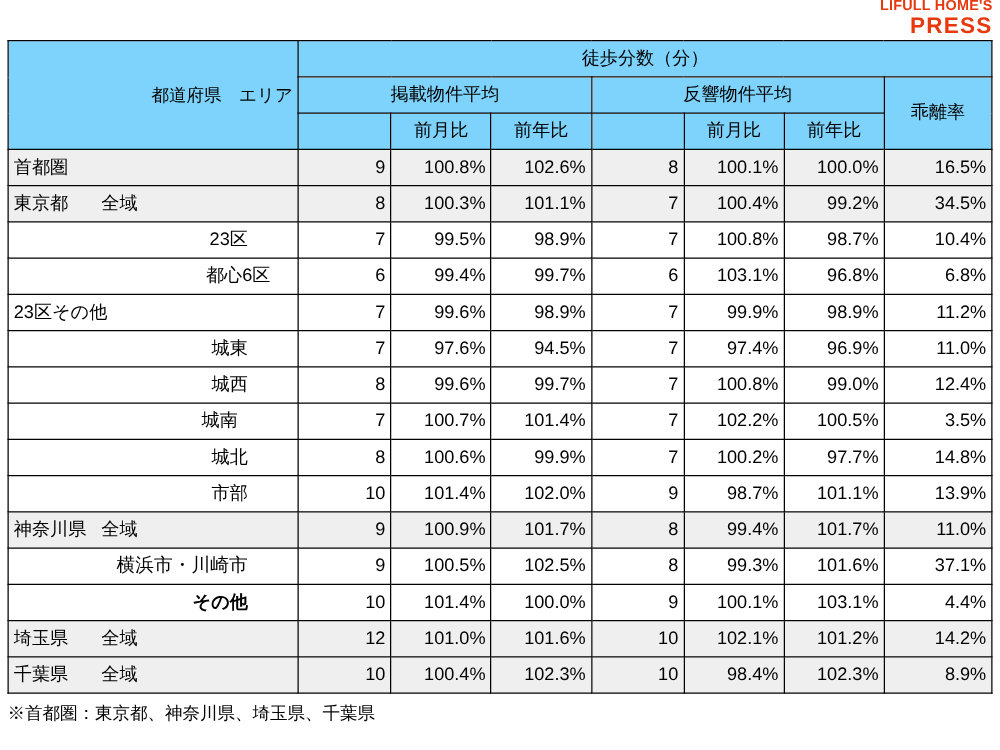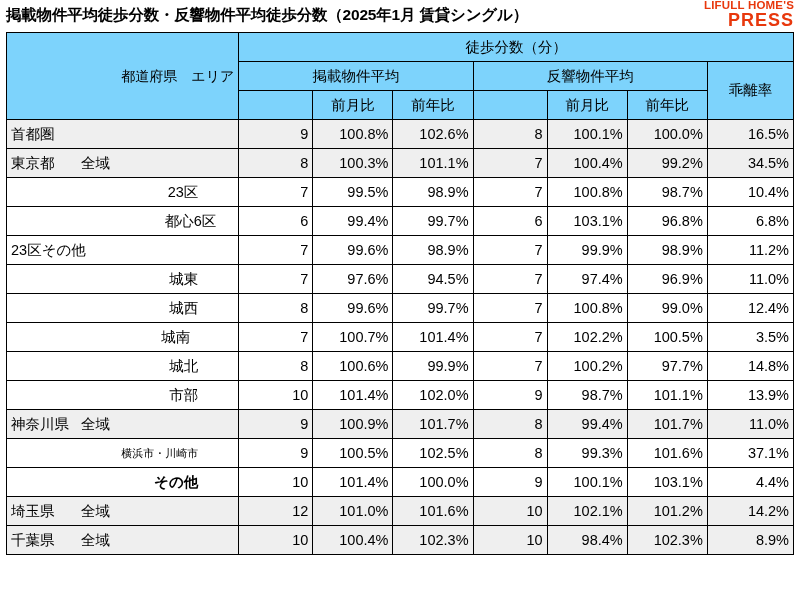--- a/index.html
+++ b/index.html
@@ -85,34 +85,33 @@
   td.num {
     text-align: right;
     padding-right: 5px;
   }
   tr.shade td { background: #efefef; }
   tr.plain td { background: #ffffff; }
   td.lbl .pref {
     display: inline-block;
     width: 70px;
   }
-  td.lbl .sml { font-size: 11px; margin-top: 42px; }
+  td.lbl .sml { font-size: 15px; margin-top: 42px; }
   
   .footnote {
     margin: 7px 0 0 6px;
     font-size: 14px;
   }
 </style>
 </head>
 <body>
 
 <div class="page">
 
   <div class="header">
-    <div class="title">掲載物件平均徒歩分数・反響物件平均徒歩分数（2025年1月 賃貸シングル）</div>
     <div class="logo">
       <span class="logo-top">LIFULL HOME'S</span>
       <span class="logo-bottom">PRESS</span>
     </div>
   </div>
 
   <table class="data">
     <colgroup>
       <col style="width:232px">
       <col style="width:74px">
@@ -289,13 +288,14 @@
           <td class="num">100.4%</td>
           <td class="num">102.3%</td>
           <td class="num">10</td>
           <td class="num">98.4%</td>
           <td class="num">102.3%</td>
           <td class="num">8.9%</td>
         </tr>
       </tbody>
   </table>
 
+  <div class="footnote">※首都圏：東京都、神奈川県、埼玉県、千葉県</div>
 </div>
 
 </body></html>

